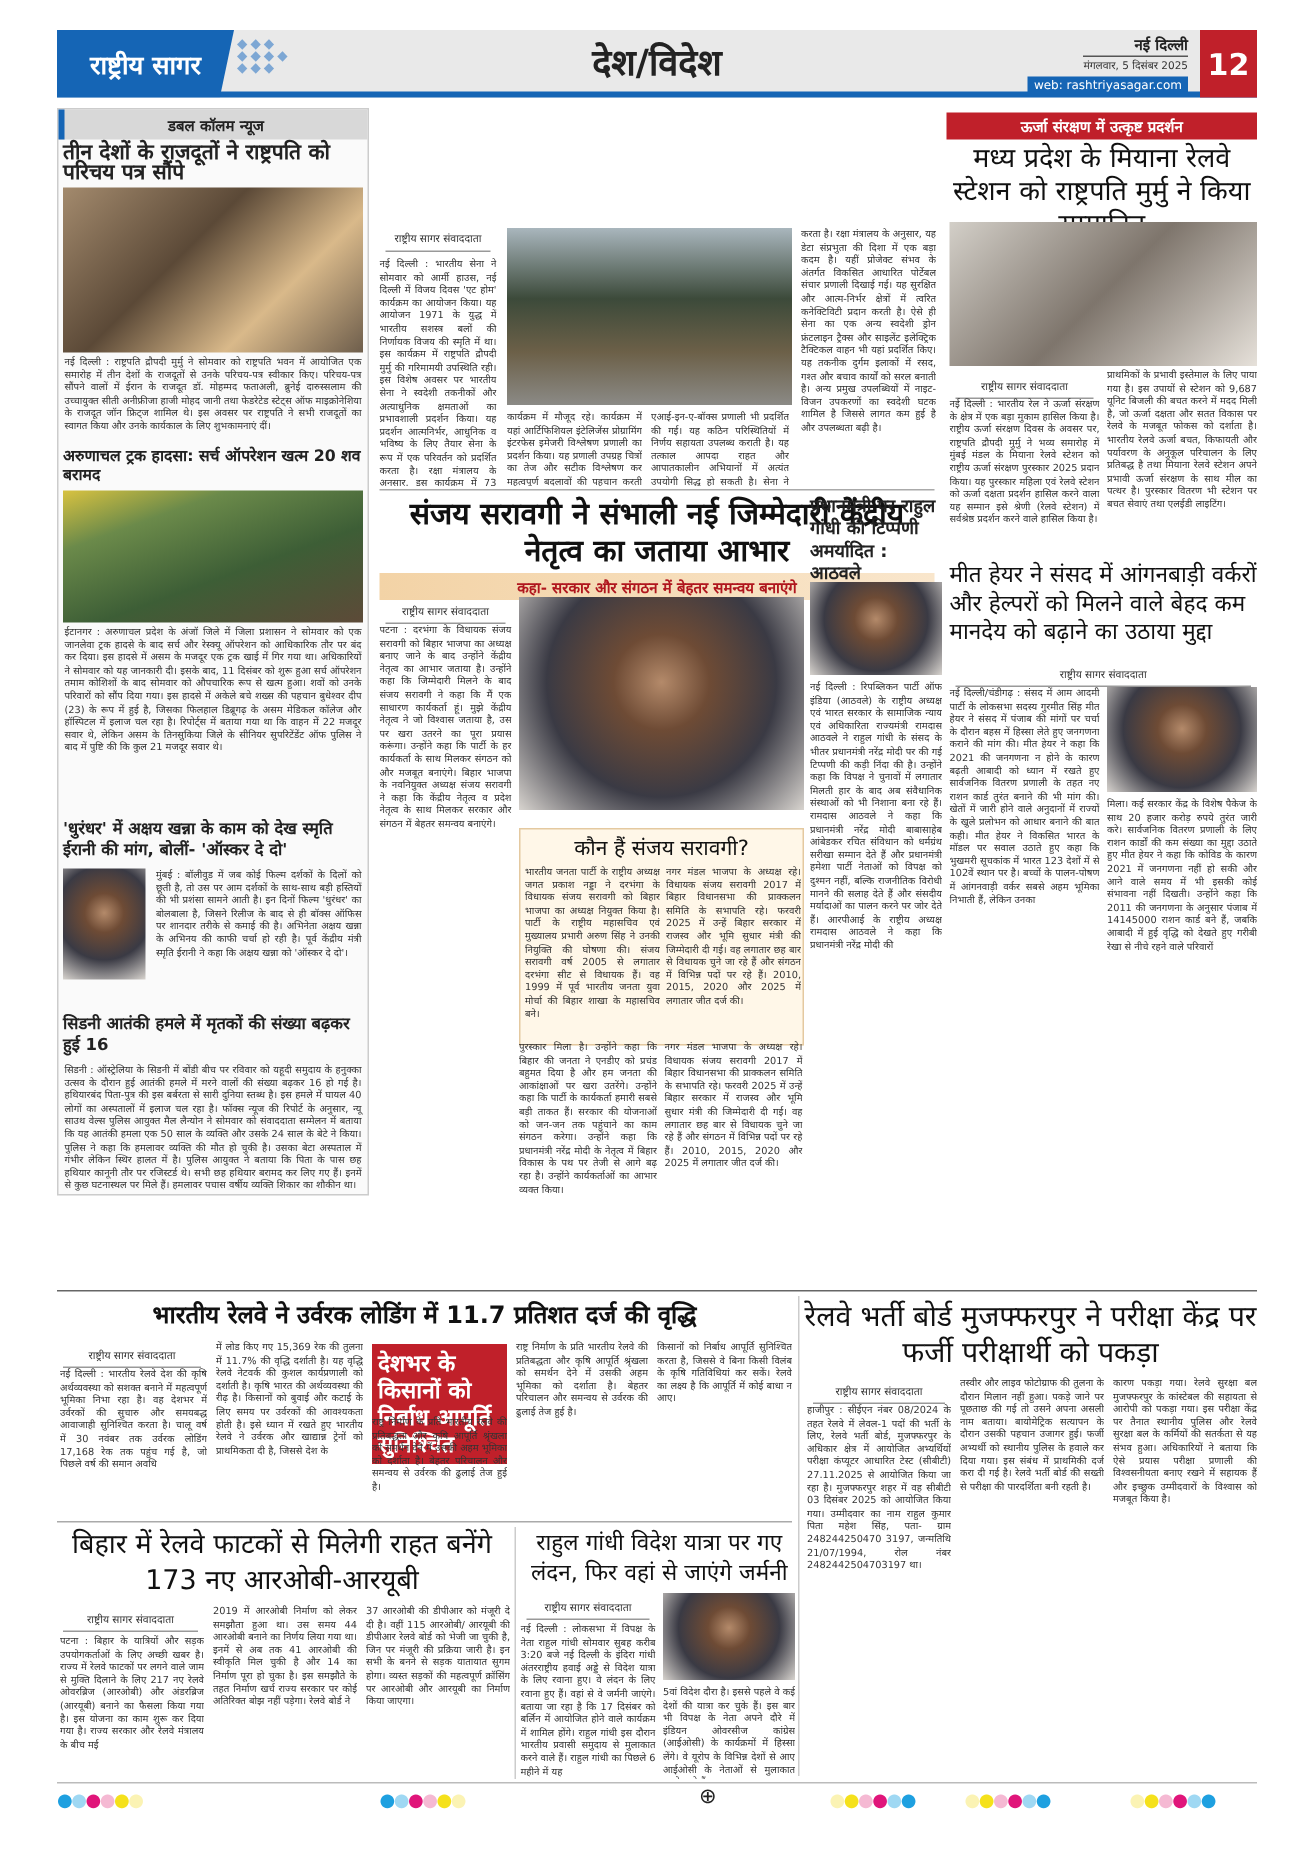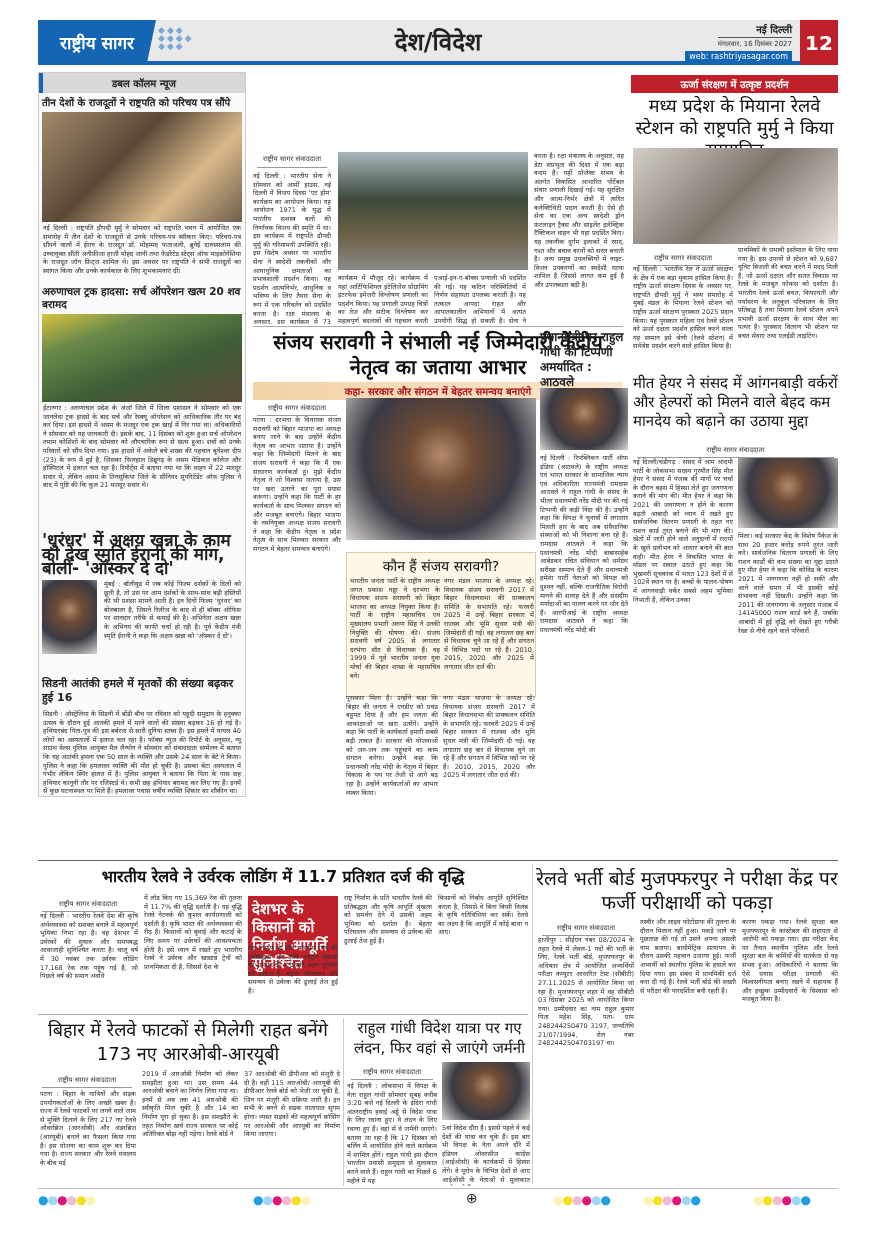--- a/index.html
+++ b/index.html
@@ -8,21 +8,21 @@
 .masthead{position:absolute;left:0;top:0;width:800px;height:45px;background:#e9e9e9;border-bottom:4px solid #1565b5}
 .mast-logo{position:absolute;left:0;top:0;width:118px;height:45px;background:#1565b5;color:#fff;font-weight:bold;font-size:17px;display:flex;align-items:center;justify-content:center;clip-path:polygon(0 0,100% 0,92% 100%,0 100%)}
 .mast-dots{position:absolute;left:120px;top:6px;width:40px;height:30px;color:#7da7d4;font-size:9px;line-height:8px;letter-spacing:2px}
 .mast-section{position:absolute;left:300px;top:4px;width:200px;text-align:center;font-size:24px;font-weight:bold;color:#222}
 .mast-city{position:absolute;right:46px;top:2px;font-size:10px;font-weight:bold;text-align:right}
 .mast-date{position:absolute;right:46px;top:17px;font-size:7px;color:#333;border-top:1px solid #555;padding-top:1px}
 .mast-web{position:absolute;right:46px;top:31px;font-size:8px;color:#fff;background:#1565b5;padding:1px 4px}
 .mast-page{position:absolute;right:0;top:0;width:38px;height:45px;background:#c0202a;color:#fff;font-weight:bold;font-size:20px;display:flex;align-items:center;justify-content:center}
 .col-left{position:absolute;left:0;top:52px;width:208px;height:725px;border:1px solid #ccc;background:#fafafa}
 .dc-head{background:#d8d8d8;border-left:4px solid #1565b5;font-size:10px;font-weight:bold;text-align:center;padding:3px}
-.h-small{font-size:10px;font-weight:bold;padding:3px 3px;line-height:13px}
+.h-small{font-size:14px;font-weight:bold;padding:3px 3px;line-height:13px}
 .h-med{font-size:12px;font-weight:bold;padding:3px;line-height:15px}
 .photo{background:linear-gradient(135deg,#a38a6d,#5b4937 40%,#d9b98a 70%,#6e5e4c);margin:0 3px}
 .photo-green{background:linear-gradient(160deg,#d8c240 0%,#6b8a4a 25%,#3d5e36 60%,#5d4a38 100%)}
 .photo-grey{background:linear-gradient(135deg,#d3cfc8,#7e756c 50%,#e6e1da)}
 .photo-crowd{background:linear-gradient(180deg,#a9b6bd 0%,#3c4a3a 40%,#6c6048 70%,#8b8a86 100%)}
 .photo-portrait{background:radial-gradient(circle at 50% 40%,#b48a6a 0,#6e4b35 25%,#3a3a44 60%,#d8d4cf 100%)}
 .body-text{font-size:6.5px;line-height:8.6px;color:#333;padding:2px 4px;text-align:justify}
 .byline{font-size:7px;color:#333;text-align:center;border-bottom:1px solid #999;padding:3px 0;margin:2px 4px 4px}
 .abs{position:absolute}
 .main-head{font-size:30px;font-weight:bold;line-height:38px;text-align:center;color:#111}
@@ -41,34 +41,34 @@
 </head>
 <body>
 
 <div class="page">
 
   <div class="masthead">
     <div class="mast-logo">राष्ट्रीय सागर</div>
     <div class="mast-dots">◆◆◆<br>◆◆◆◆<br>◆◆◆</div>
     <div class="mast-section">देश/विदेश</div>
     <div class="mast-city">नई दिल्ली</div>
-    <div class="mast-date">मंगलवार, 16 दिसंबर 2027</div>
+    <div class="mast-date">मंगलवार, 5 दिसंबर 2025</div>
     <div class="mast-web">web: rashtriyasagar.com</div>
     <div class="mast-page">12</div>
   </div>
 
   <div class="col-left">
     <div class="dc-head">डबल कॉलम न्यूज</div>
     <div class="h-small">तीन देशों के राजदूतों ने राष्ट्रपति को परिचय पत्र सौंपे</div>
     <div class="photo" style="height:110px"></div>
     <div class="body-text" style="height:60px;overflow:hidden">नई दिल्ली : राष्ट्रपति द्रौपदी मुर्मु ने सोमवार को राष्ट्रपति भवन में आयोजित एक समारोह में तीन देशों के राजदूतों से उनके परिचय-पत्र स्वीकार किए। परिचय-पत्र सौंपने वालों में ईरान के राजदूत डॉ. मोहम्मद फताअली, ब्रुनेई दारुस्सलाम की उच्चायुक्त सीती अनीफ्रीजा हाजी मोहद जानी तथा फेडरेटेड स्टेट्स ऑफ माइक्रोनेशिया के राजदूत जॉन फ्रिट्ज शामिल थे। इस अवसर पर राष्ट्रपति ने सभी राजदूतों का स्वागत किया और उनके कार्यकाल के लिए शुभकामनाएं दीं।</div>
     <div class="h-small" style="font-size:10.5px">अरुणाचल ट्रक हादसा: सर्च ऑपरेशन खत्म 20 शव बरामद</div>
     <div class="photo photo-green" style="height:88px"></div>
     <div class="body-text" style="height:128px;overflow:hidden">ईटानगर : अरुणाचल प्रदेश के अंजॉ जिले में जिला प्रशासन ने सोमवार को एक जानलेवा ट्रक हादसे के बाद सर्च और रेस्क्यू ऑपरेशन को आधिकारिक तौर पर बंद कर दिया। इस हादसे में असम के मजदूर एक ट्रक खाई में गिर गया था। अधिकारियों ने सोमवार को यह जानकारी दी। इसके बाद, 11 दिसंबर को शुरू हुआ सर्च ऑपरेशन तमाम कोशिशों के बाद सोमवार को औपचारिक रूप से खत्म हुआ। शवों को उनके परिवारों को सौंप दिया गया। इस हादसे में अकेले बचे शख्स की पहचान बुधेश्वर दीप (23) के रूप में हुई है, जिसका फिलहाल डिब्रूगढ़ के असम मेडिकल कॉलेज और हॉस्पिटल में इलाज चल रहा है। रिपोर्ट्स में बताया गया था कि वाहन में 22 मजदूर सवार थे, लेकिन असम के तिनसुकिया जिले के सीनियर सुपरिटेंडेंट ऑफ पुलिस ने बाद में पुष्टि की कि कुल 21 मजदूर सवार थे।</div>
-    <div class="h-small" style="font-size:17px;line-height:14px">'धुरंधर' में अक्षय खन्ना के काम को देख स्मृति ईरानी की मांग, बोलीं- 'ऑस्कर दे दो'</div>
+    <div class="h-small" style="font-size:11px;line-height:14px">'धुरंधर' में अक्षय खन्ना के काम को देख स्मृति ईरानी की मांग, बोलीं- 'ऑस्कर दे दो'</div>
     <div style="display:flex;height:96px">
       <div class="photo photo-portrait" style="width:55px;height:74px;flex:none;margin-top:2px"></div>
       <div class="body-text" style="overflow:hidden">मुंबई : बॉलीवुड में जब कोई फिल्म दर्शकों के दिलों को छूती है, तो उस पर आम दर्शकों के साथ-साथ बड़ी हस्तियों की भी प्रशंसा सामने आती है। इन दिनों फिल्म 'धुरंधर' का बोलबाला है, जिसने रिलीज के बाद से ही बॉक्स ऑफिस पर शानदार तरीके से कमाई की है। अभिनेता अक्षय खन्ना के अभिनय की काफी चर्चा हो रही है। पूर्व केंद्रीय मंत्री स्मृति ईरानी ने कहा कि अक्षय खन्ना को 'ऑस्कर दे दो'।</div>
     </div>
     <div class="h-small" style="font-size:11px;line-height:14px">सिडनी आतंकी हमले में मृतकों की संख्या बढ़कर हुई 16</div>
     <div class="body-text" style="height:96px;overflow:hidden">सिडनी : ऑस्ट्रेलिया के सिडनी में बोंडी बीच पर रविवार को यहूदी समुदाय के हनुक्का उत्सव के दौरान हुई आतंकी हमले में मरने वालों की संख्या बढ़कर 16 हो गई है। हथियारबंद पिता-पुत्र की इस बर्बरता से सारी दुनिया स्तब्ध है। इस हमले में घायल 40 लोगों का अस्पतालों में इलाज चल रहा है। फॉक्स न्यूज की रिपोर्ट के अनुसार, न्यू साउथ वेल्स पुलिस आयुक्त मैल लैन्योन ने सोमवार को संवाददाता सम्मेलन में बताया कि यह आतंकी हमला एक 50 साल के व्यक्ति और उसके 24 साल के बेटे ने किया। पुलिस ने कहा कि हमलावर व्यक्ति की मौत हो चुकी है। उसका बेटा अस्पताल में गंभीर लेकिन स्थिर हालत में है। पुलिस आयुक्त ने बताया कि पिता के पास छह हथियार कानूनी तौर पर रजिस्टर्ड थे। सभी छह हथियार बरामद कर लिए गए हैं। इनमें से कुछ घटनास्थल पर मिले हैं। हमलावर पचास वर्षीय व्यक्ति शिकार का शौकीन था।</div>
   </div>
 
   <div class="col-text" style="left:215px;top:130px;width:78px">
       <div class="byline">राष्ट्रीय सागर संवाददाता</div>

